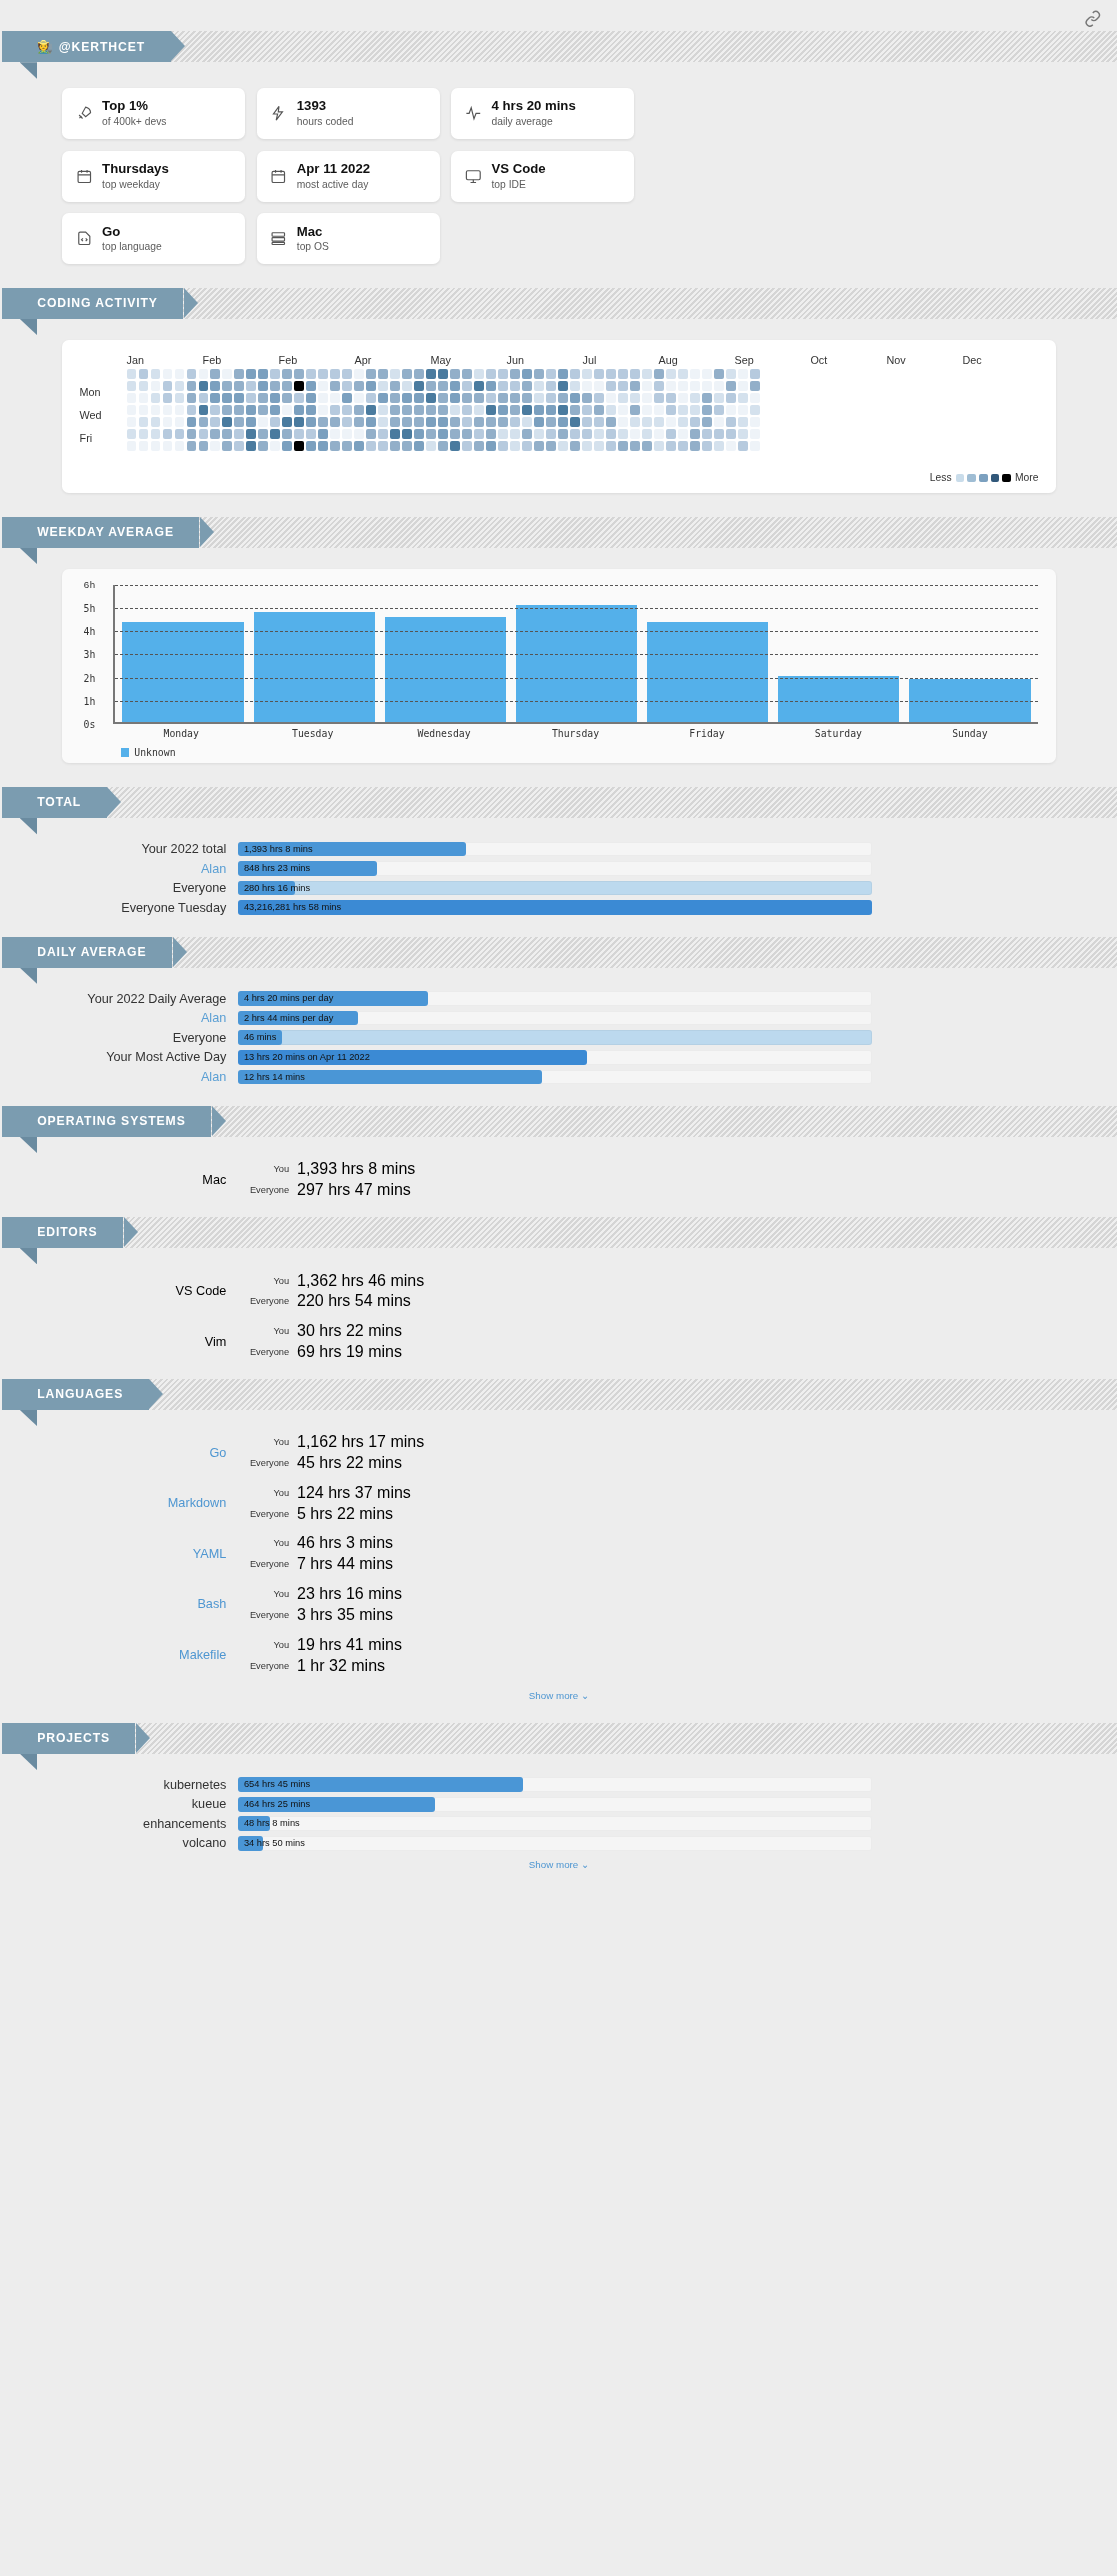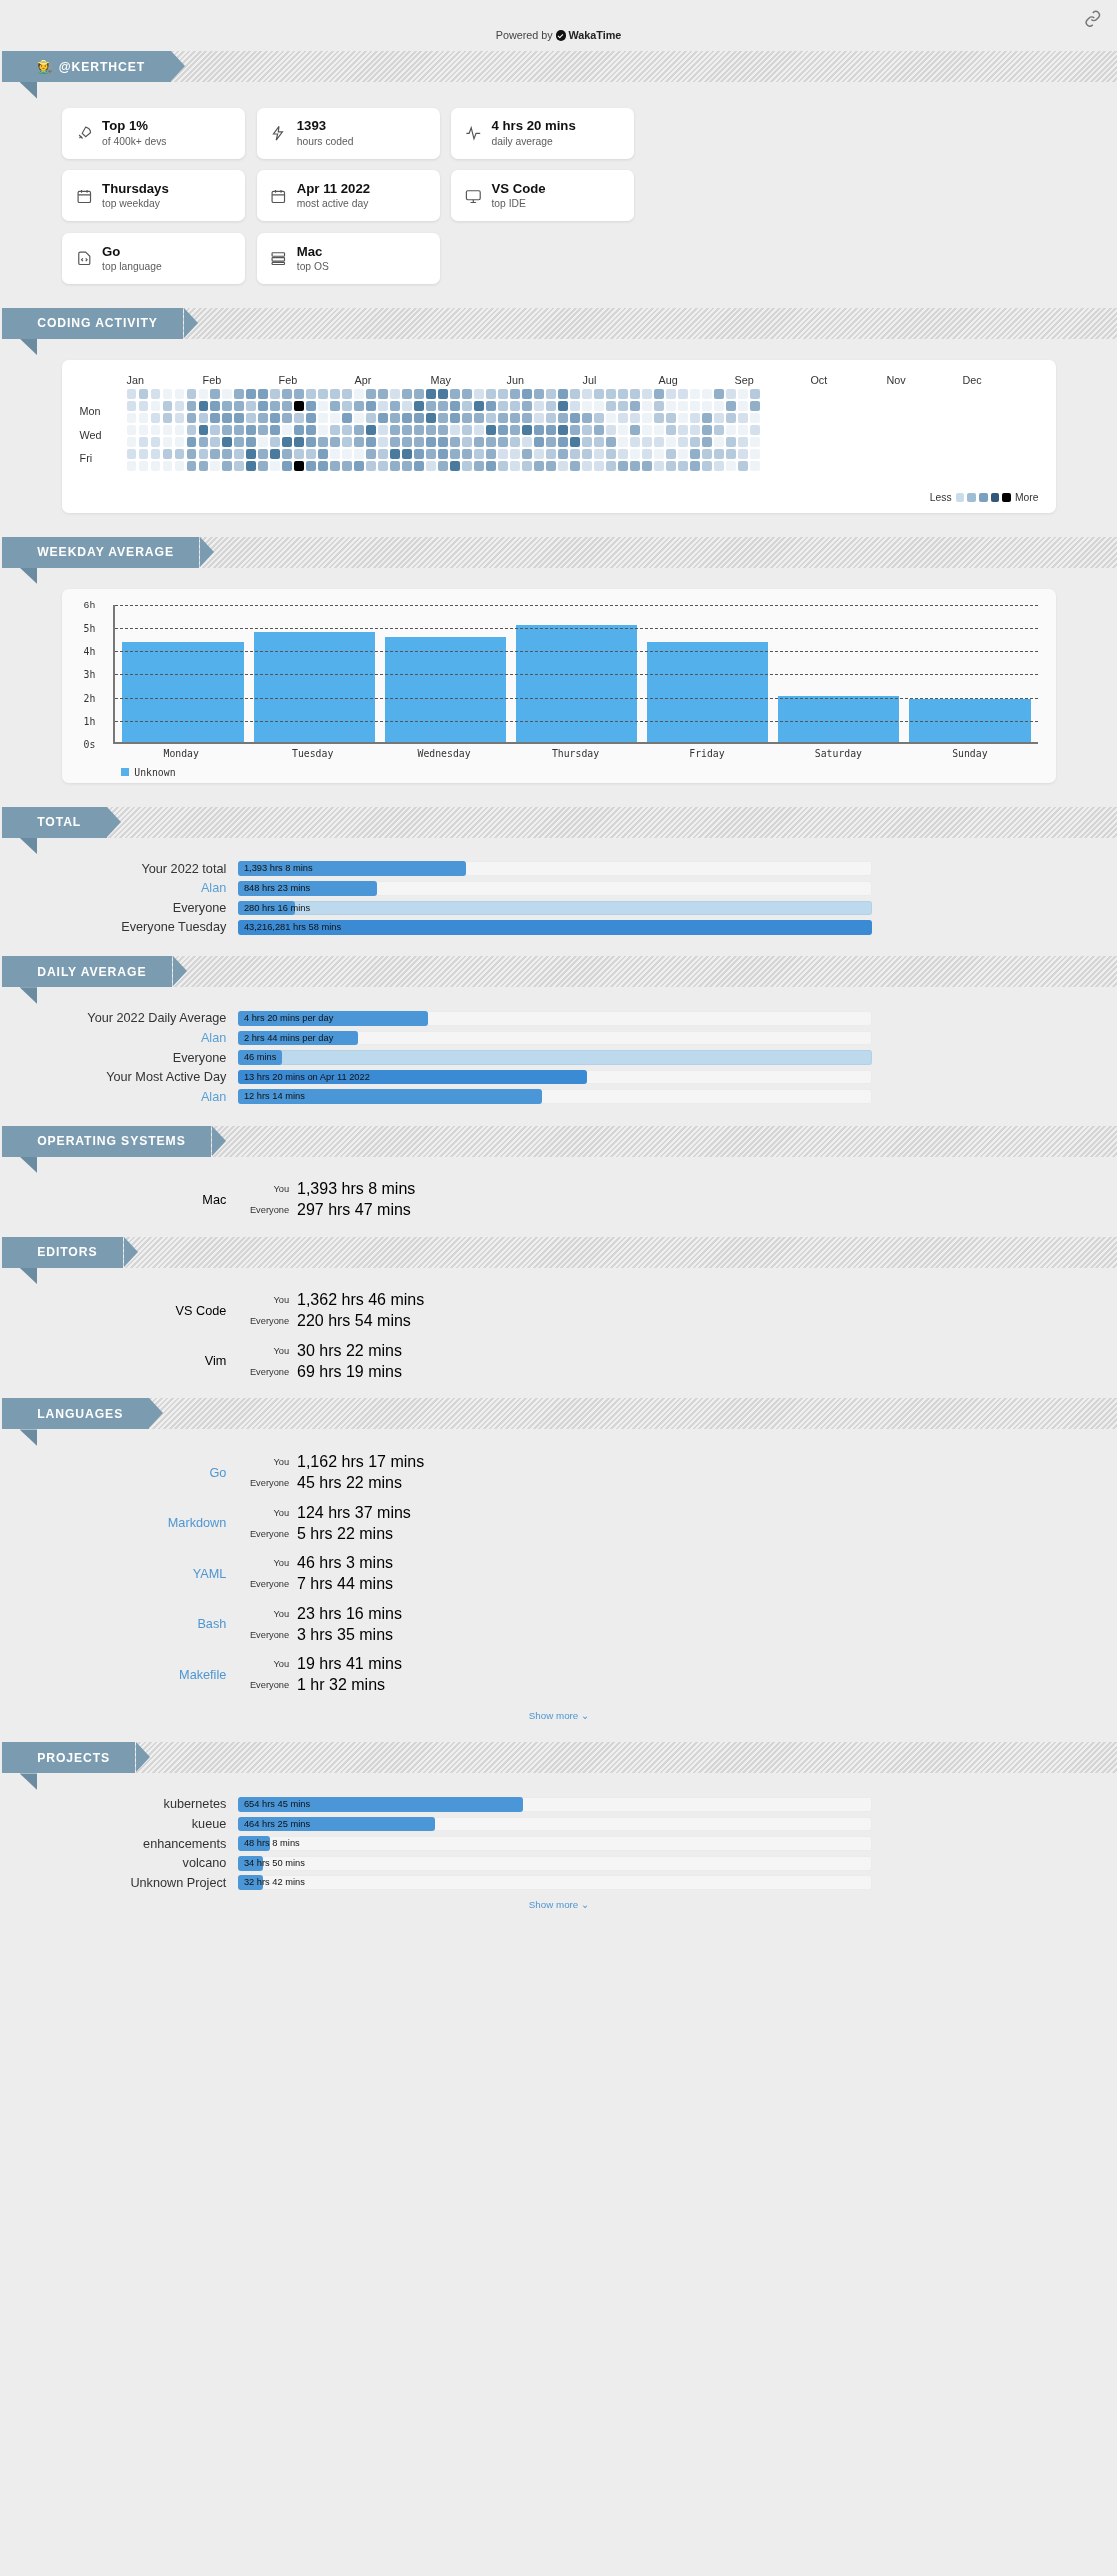--- a/index.html
+++ b/index.html
@@ -111,27 +111,20 @@
   .showmore{ width:994px; margin-left:62px; text-align:center; font-size:9.8px; color:#4e96d1; padding-top:3.9px;}
 </style>
 </head>
 <body>
 
 <div class="hdr">
   <svg class="link-icon" viewBox="0 0 24 24" fill="none" stroke="currentColor" stroke-width="2">
     <path d="M10 13a5 5 0 0 0 7 0l3-3a5 5 0 0 0-7-7l-1 1"></path>
       <path d="M14 11a5 5 0 0 0-7 0l-3 3a5 5 0 0 0 7 7l1-1"></path>
   </svg>
-  <div class="powered">
-    <span>Powered by</span>
-    <span class="wk-logo">
-      <span class="wk-circle"></span>
-      <span>WakaTime</span>
-    </span>
-  </div>
 </div>
 
 <div class="ribbon-wrap">
   <div class="ribbon-bg"></div>
   <div class="ribbon-tail"></div>
   <div class="ribbon-tab">
     <span style="margin-right:4.9px;font-size:12.7px;">🧑‍🌾</span>
     <span>@KERTHCET</span>
   </div>
   <div class="ribbon-fold"></div>
@@ -991,22 +984,15 @@
         <div class="vtxt">48 hrs 8 mins</div>
       </div>
     </div>
     <div class="brow">
       <div class="lbl ">volcano</div>
       <div class="track ">
         <div class="fill" style="width:4%"></div>
         <div class="vtxt">34 hrs 50 mins</div>
       </div>
     </div>
-    <div class="brow">
-      <div class="lbl ">Unknown Project</div>
-      <div class="track ">
-        <div class="fill" style="width:4%"></div>
-        <div class="vtxt">32 hrs 42 mins</div>
-      </div>
-    </div>
   </div>
 <div class="showmore">Show more ⌄</div>
 
 
 </body></html>

